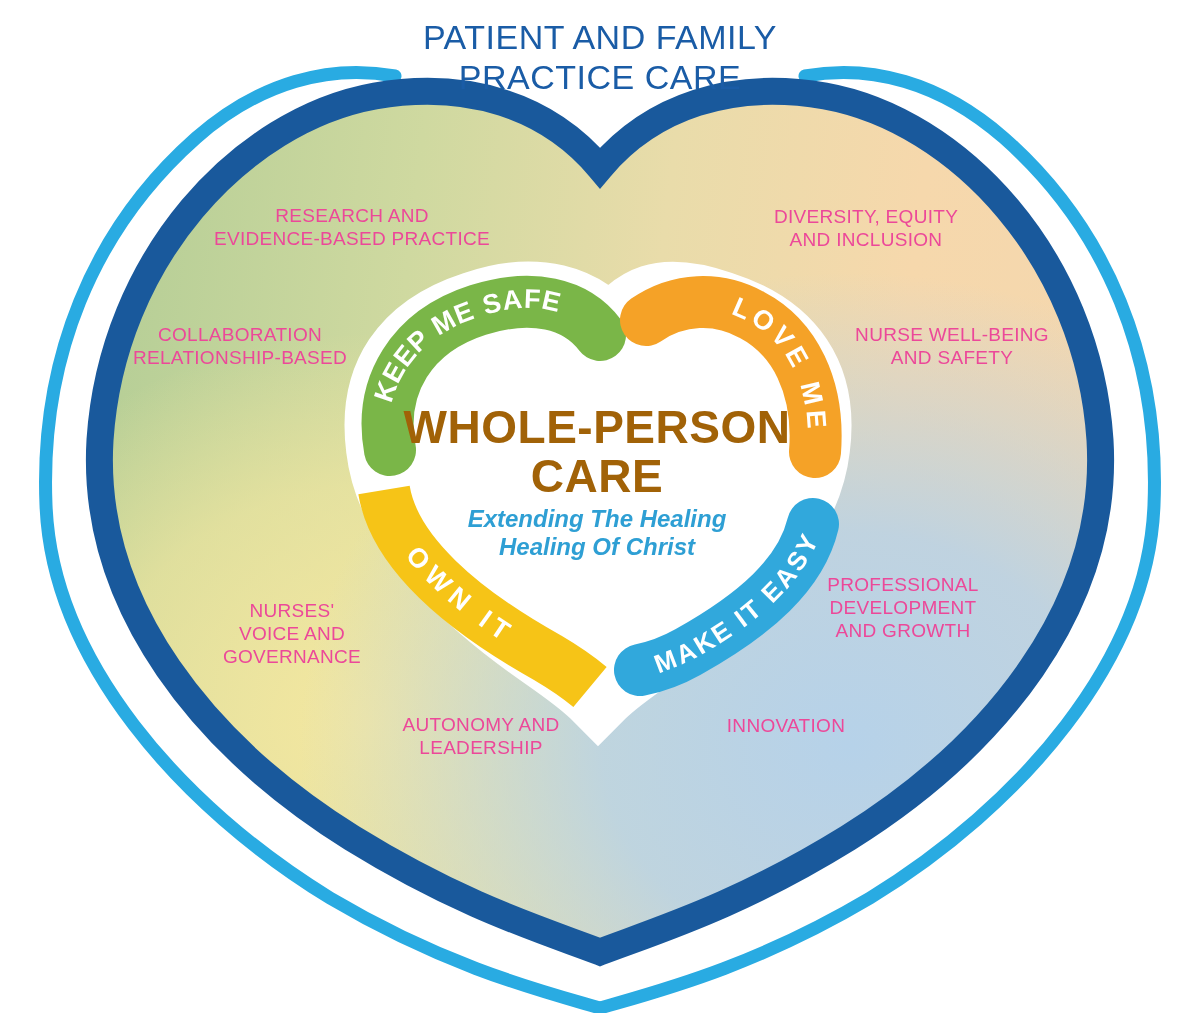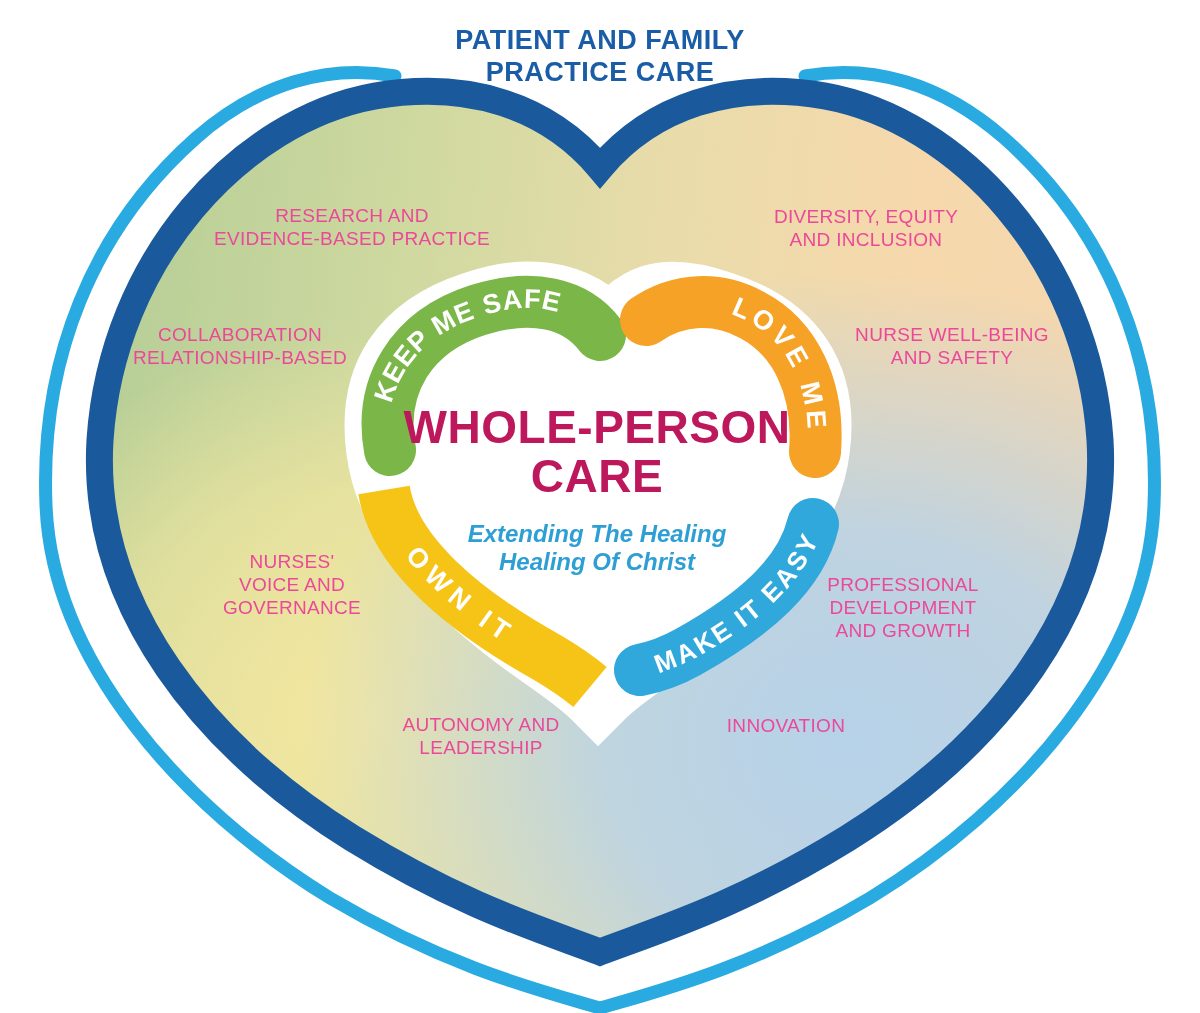--- a/index.html
+++ b/index.html
@@ -2,25 +2,25 @@
 <html><head>
 <meta charset="utf-8">
 <style>
   html,body{margin:0;padding:0;background:#ffffff;}
   .stage{
     position:relative;width:1200px;height:1013px;overflow:hidden;background:#ffffff;
     font-family:"Liberation Sans","DejaVu Sans",sans-serif;
   }
   .stage svg{position:absolute;left:0;top:0;}
   .ovl{position:absolute;transform:translate(-50%,-50%);text-align:center;white-space:nowrap;}
-  .page-title{font-size:27px;font-weight:700;color:#1a5ca6;line-height:1.18;letter-spacing:.5px;}
+  .page-title{font-size:34px;font-weight:400;color:#1a5ca6;line-height:1.18;letter-spacing:.5px;}
   .petal-label{font-size:19px;font-weight:400;color:#ec4899;line-height:1.22;letter-spacing:.3px;}
   .center-block{position:absolute;left:597px;top:403px;transform:translateX(-50%);text-align:center;white-space:nowrap;}
-  .center-heading{font-size:46px;font-weight:800;color:#be185d;line-height:1.06;letter-spacing:.5px;}
-  .center-tagline{margin-top:19px;font-size:24px;font-weight:600;font-style:italic;color:#2e9fd4;line-height:1.18;}
+  .center-heading{font-size:46px;font-weight:800;color:#a16207;line-height:1.06;letter-spacing:.5px;}
+  .center-tagline{margin-top:4px;font-size:24px;font-weight:600;font-style:italic;color:#2e9fd4;line-height:1.18;}
   .band-text{fill:#ffffff;font-family:"Liberation Sans","DejaVu Sans",sans-serif;font-weight:700;}
 </style>
 </head>
 <body>
 
 <div class="stage">
 
   <svg width="1200" height="1013" viewBox="0 0 1200 1013">
     <defs>
       <path id="bigHeartPath" d="M 600,168
@@ -119,21 +119,21 @@
     <div>AND INCLUSION</div>
   </div>
   <div class="ovl petal-label" style="left:240px;top:346px;">
     <div>COLLABORATION</div>
     <div>RELATIONSHIP-BASED</div>
   </div>
   <div class="ovl petal-label" style="left:952px;top:346px;">
     <div>NURSE WELL-BEING</div>
     <div>AND SAFETY</div>
   </div>
-  <div class="ovl petal-label" style="left:292px;top:585px;">
+  <div class="ovl petal-label" style="left:292px;top:634px;">
     <div>NURSES'</div>
     <div>VOICE AND</div>
     <div>GOVERNANCE</div>
   </div>
   <div class="ovl petal-label" style="left:903px;top:608px;">
     <div>PROFESSIONAL</div>
     <div>DEVELOPMENT</div>
     <div>AND GROWTH</div>
   </div>
   <div class="ovl petal-label" style="left:433px;top:736px;margin-left:48px;">

